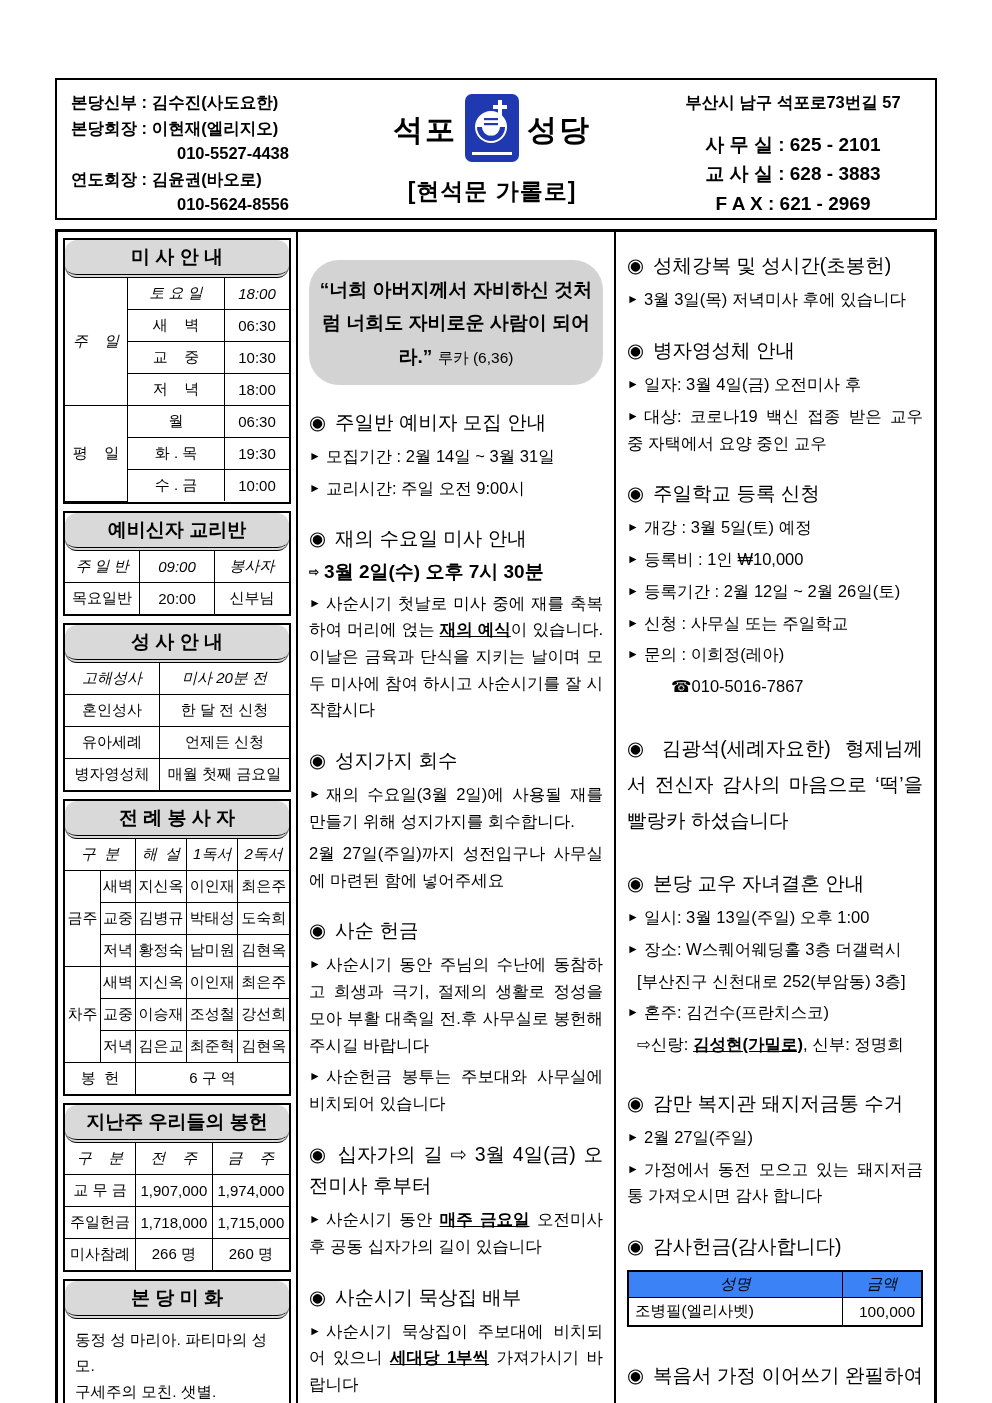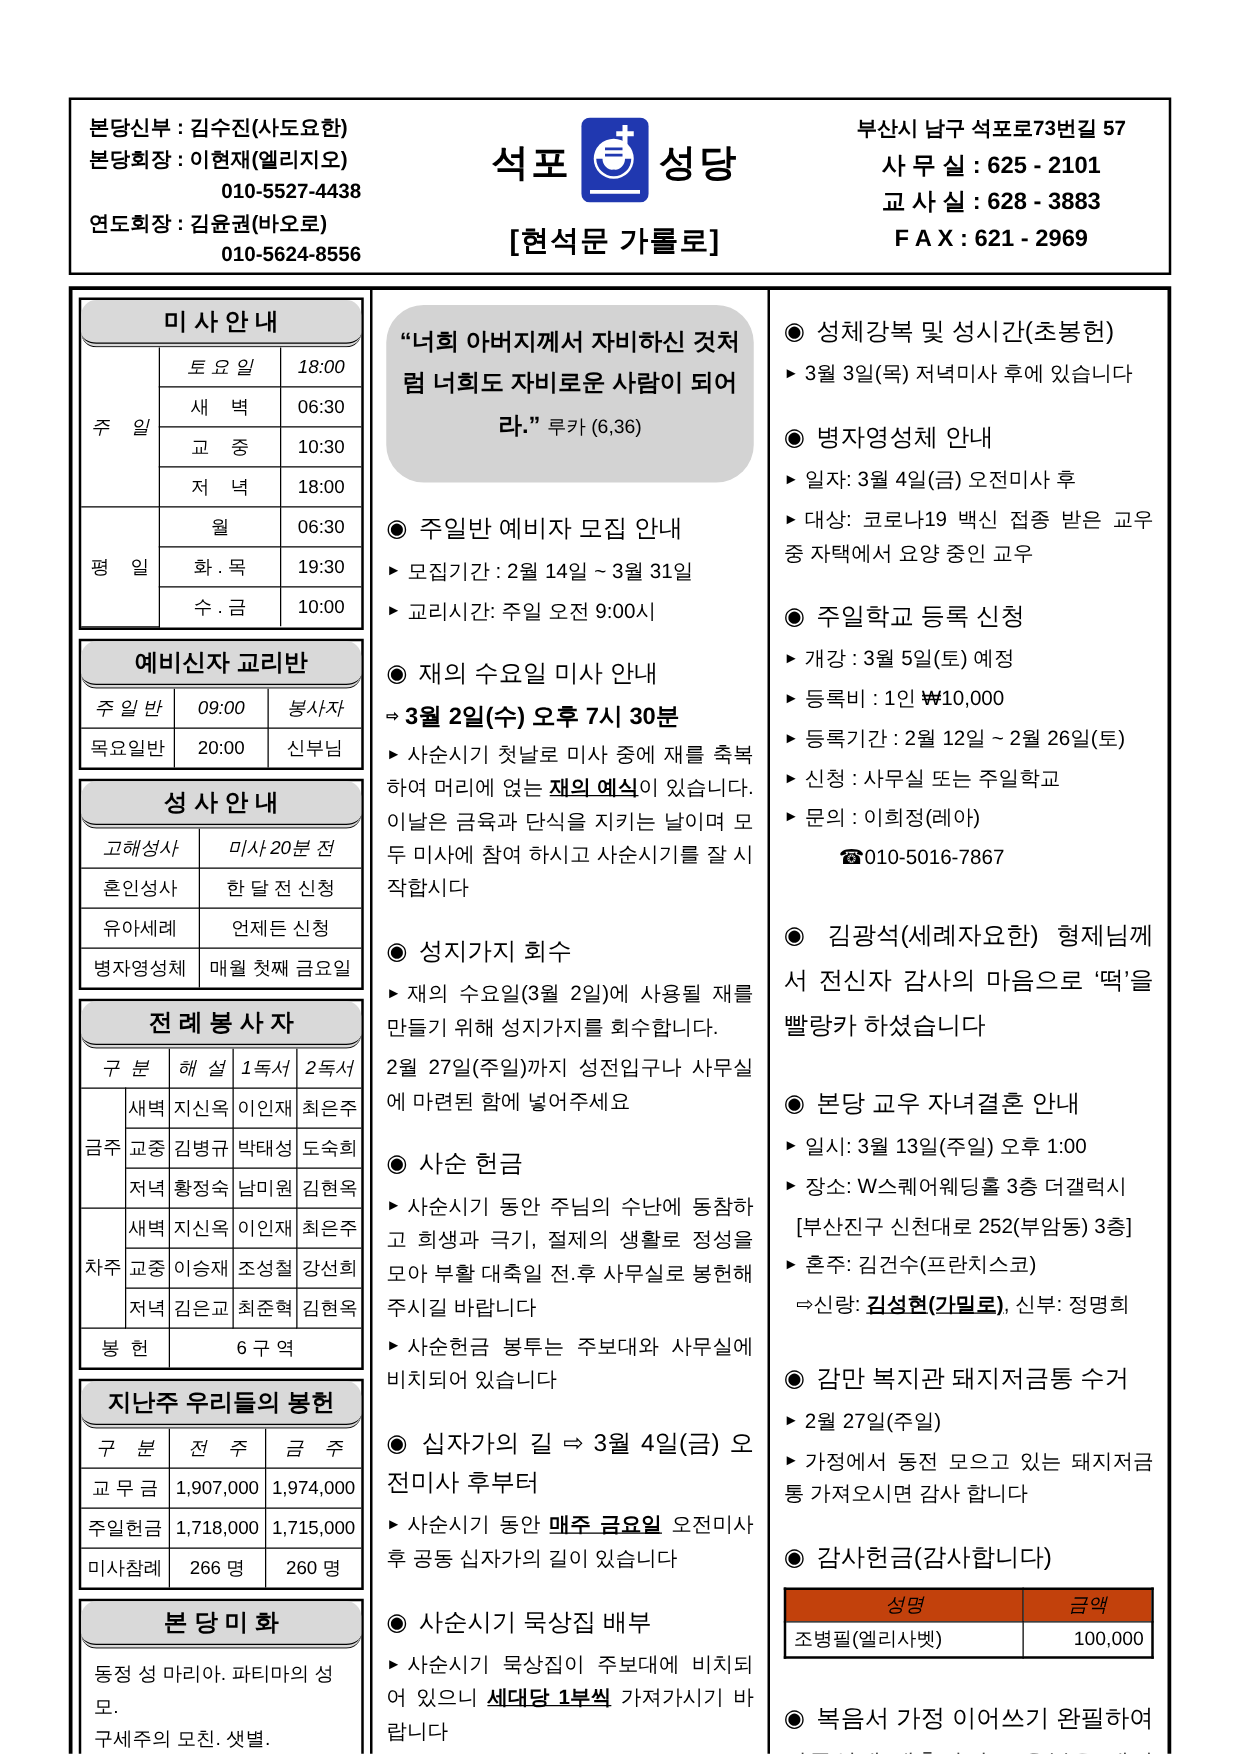--- a/index.html
+++ b/index.html
@@ -9,55 +9,55 @@
   .content{width:882px;}
   
   .header-box{border:2px solid #000;display:flex;height:142px;box-sizing:border-box;}
   .h-left{width:262px;padding:10px 0 0 14px;font-size:16.5px;font-weight:bold;line-height:1.55;}
   .h-left .phone{padding-left:106px;}
   .h-center{width:318px;text-align:center;padding-top:14px;}
   .title-line{display:flex;align-items:center;justify-content:center;gap:8px;}
   .title-txt{font-size:30px;font-weight:bold;letter-spacing:2px;}
   .subtitle{font-size:23px;font-weight:bold;margin-top:10px;letter-spacing:1px;}
   .h-right{flex:1;padding-top:12px;text-align:center;}
-  .addr{font-size:16.5px;font-weight:bold;margin-bottom:4px;}
+  .addr{font-size:16.5px;font-weight:bold;margin-bottom:16px;}
   .contact{font-size:19px;font-weight:bold;line-height:1.55;white-space:pre;}
   
   .main{display:flex;border:3px solid #000;margin-top:9px;min-height:1128px;box-sizing:border-box;}
   .col-left{width:240px;border-right:2px solid #000;padding:6px 5px;box-sizing:border-box;}
   .col-mid{width:318px;border-right:2px solid #000;padding:4px 11px 10px;box-sizing:border-box;}
   .col-right{flex:1;padding:4px 11px 10px;box-sizing:border-box;}
   
   .tblbox{border:2px solid #000;margin-bottom:7px;}
   .tbltitle{background:#d9d9d9;text-align:center;font-weight:bold;font-size:19px;
             padding:4px 16px;border-bottom:4px double #000;white-space:pre;border-radius:12px;}
   table{width:100%;border-collapse:collapse;font-size:15px;table-layout:fixed;}
   td,th{border:1px solid #000;text-align:center;padding:6px 2px;white-space:pre;overflow:hidden;}
   table tr:first-child td,table tr:first-child th{border-top:none;font-style:italic;}
   table tr td:first-child,table tr th:first-child{border-left:none;}
   table tr td:last-child,table tr th:last-child{border-right:none;}
   table tr:last-child td{border-bottom:none;}
   .stack{white-space:normal;word-break:break-all;line-height:1.5;padding:2px 1px;}
   .freebox{padding:8px 10px;font-size:15.5px;line-height:1.7;}
   
-  .quote{background:#d3d3d3;border-radius:30px;margin:8px 0 6px;padding:13px 8px 29px;
+  .quote{background:#d3d3d3;border-radius:30px;margin:24px 0 6px;padding:13px 8px 12px;
          text-align:center;font-size:19px;font-weight:bold;line-height:1.75;}
   .quote-ref{font-size:15.5px;font-weight:normal;}
   .sec{margin-top:22px;}
   .sec-h{font-size:19.5px;font-weight:normal;line-height:1.6;text-align:justify;}
   .sec-h .dot{margin-right:9px;}
   .date-line{font-size:19px;font-weight:bold;margin-top:4px;}
   .para{font-size:16.5px;line-height:1.62;text-align:justify;margin-top:5px;}
   .marker{font-size:12px;vertical-align:2px;margin-right:5px;}
   .ub{font-weight:bold;text-decoration:underline;}
   .indent1{margin-left:10px;}
   .phone-line{margin-left:44px;}
   .bigtext{font-size:19.5px;font-weight:normal;line-height:1.85;text-align:justify;}
   .thx-table{margin-top:8px;border:2px solid #000;}
-  .thx-table td.hd{background:#c2410c;font-size:15.5px;padding:2px 2px;}
+  .thx-table td.hd{background:#3b82f6;font-size:15.5px;padding:2px 14px;}
   .thx-table td{font-size:15.5px;padding:3px 6px;}
   .thx-name{text-align:left;}
   .thx-amt{text-align:right;}
 </style>
 </head>
 <body>
 
 <div class="sheet">
 <div class="content">
 

